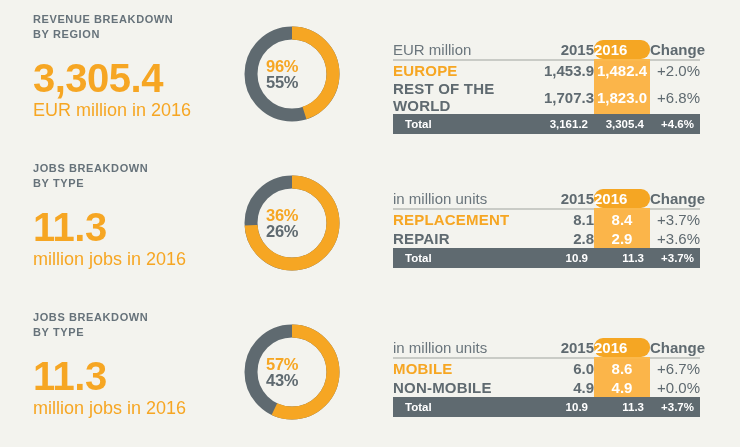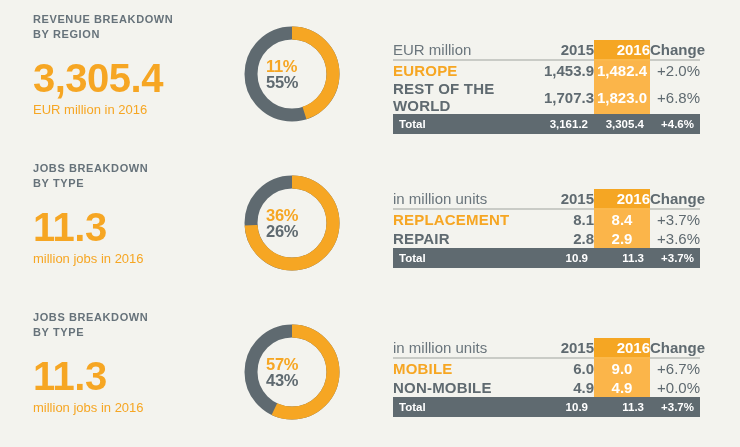--- a/index.html
+++ b/index.html
@@ -51,21 +51,21 @@
   .headline-value {
     margin-top: 14px;
     font-size: 40px;
     font-weight: bold;
     line-height: 44px;
     letter-spacing: -0.5px;
     color: #f6a623;
   }
   .headline-sub {
     margin-top: 2px;
-    font-size: 13px;
+    font-size: 18px;
     line-height: 16px;
     color: #f6a623;
   }
 
   
   .donut-wrap {
     position: absolute;
     left: 240px;
     top: 22px;
     width: 104px;
@@ -137,26 +137,27 @@
     padding-left: 2px;
   }
   .th-num {
     text-align: right;
     font-weight: bold;
     font-size: 11.5px;
     color: #5f6a70;
     padding-right: 6px;
   }
   .th-2016 {
-    text-align: right;
+    text-align: left;
     font-weight: bold;
     font-size: 11.5px;
     color: #ffffff;
     background: #f5a623;
     padding-right: 6px;
+    border-radius: 9px;
   }
   .th-chg {
     text-align: right;
     font-weight: bold;
     font-size: 11.5px;
     color: #5f6a70;
     padding-right: 2px;
   }
 
   .hdr-rule td {
@@ -207,21 +208,21 @@
 
   .total-row td {
     background: #5f6a70;
     color: #ffffff;
     font-weight: bold;
     font-size: 11.5px;
     height: 20px;
   }
   .total-row .t-label {
     text-align: left;
-    padding-left: 6px;
+    padding-left: 12px;
     font-weight: bold;
   }
   .total-row .t-num {
     text-align: right;
     padding-right: 6px;
   }
   .total-row .t-chg {
     text-align: right;
     padding-right: 6px;
   }
@@ -241,21 +242,21 @@
       <div class="headline-value">3,305.4</div>
       <div class="headline-sub">EUR million in 2016</div>
     </div>
 
     <div class="donut-wrap">
       <svg class="donut-svg" viewBox="0 0 104 104">
         <circle cx="52" cy="52" r="41" fill="none" stroke="#5f6a70" stroke-width="13"></circle>
         <circle cx="52" cy="52" r="41" fill="none" stroke="#f6a623" stroke-width="13" stroke-dasharray="115.9 141.7" stroke-dashoffset="0" transform="rotate(-90 52 52)"></circle>
       </svg>
       <div class="donut-center">
-        <div class="donut-pct-a">11%</div>
+        <div class="donut-pct-a">96%</div>
         <div class="donut-pct-b">55%</div>
       </div>
     </div>
 
     <div class="table">
       <table class="tbl">
         <colgroup>
           <col class="c-label">
             <col class="c-2015">
             <col class="c-2016">
@@ -432,21 +433,21 @@
               </td>
             <td>
                 <div class="rule-line"></div>
               </td>
           </tr>
         </thead>
         <tbody>
           <tr>
             <td class="row-label accent">MOBILE</td>
             <td class="row-num">6.0</td>
-            <td class="row-num-2016">9.0</td>
+            <td class="row-num-2016">8.6</td>
             <td class="row-chg">+6.7%</td>
           </tr>
           <tr>
             <td class="row-label muted">NON-MOBILE</td>
             <td class="row-num">4.9</td>
             <td class="row-num-2016">4.9</td>
             <td class="row-chg">+0.0%</td>
           </tr>
           <tr class="total-row">
             <td class="t-label">Total</td>

